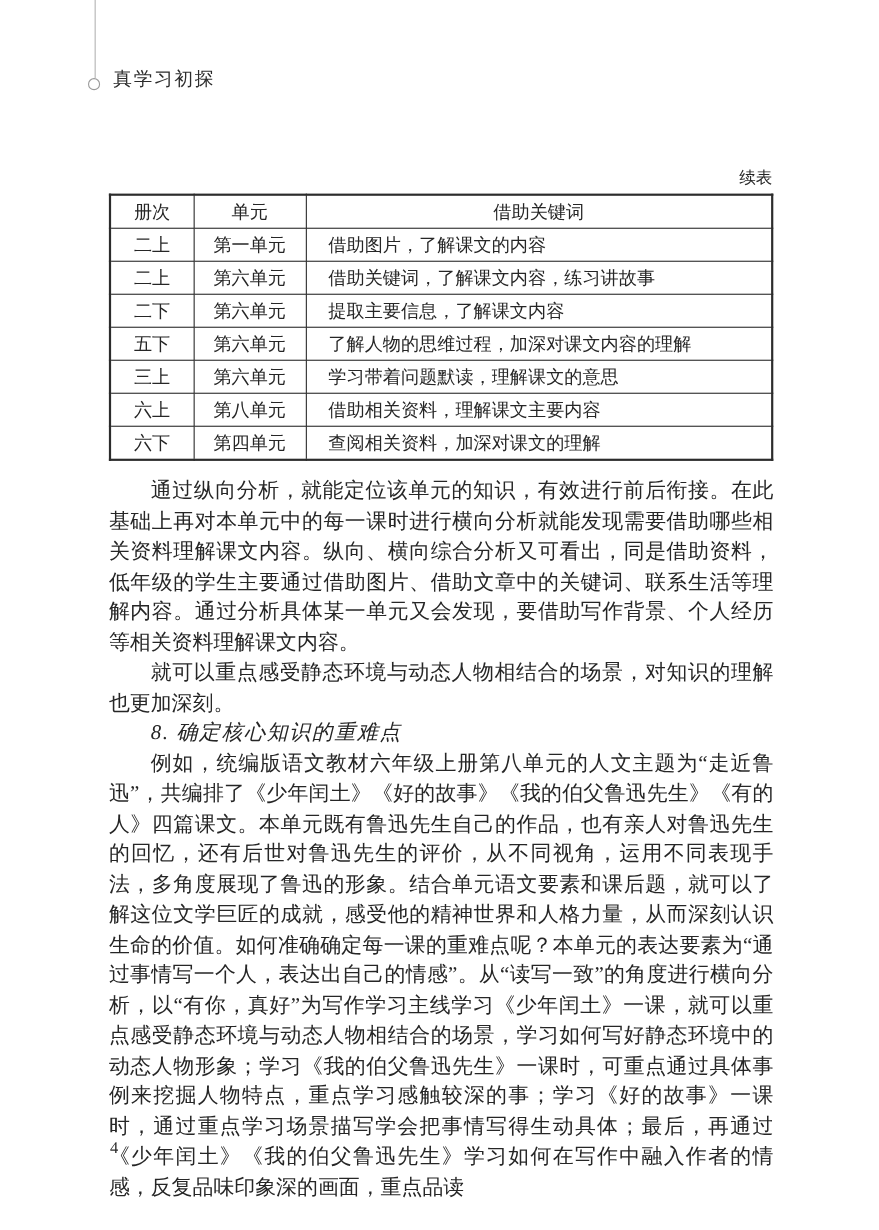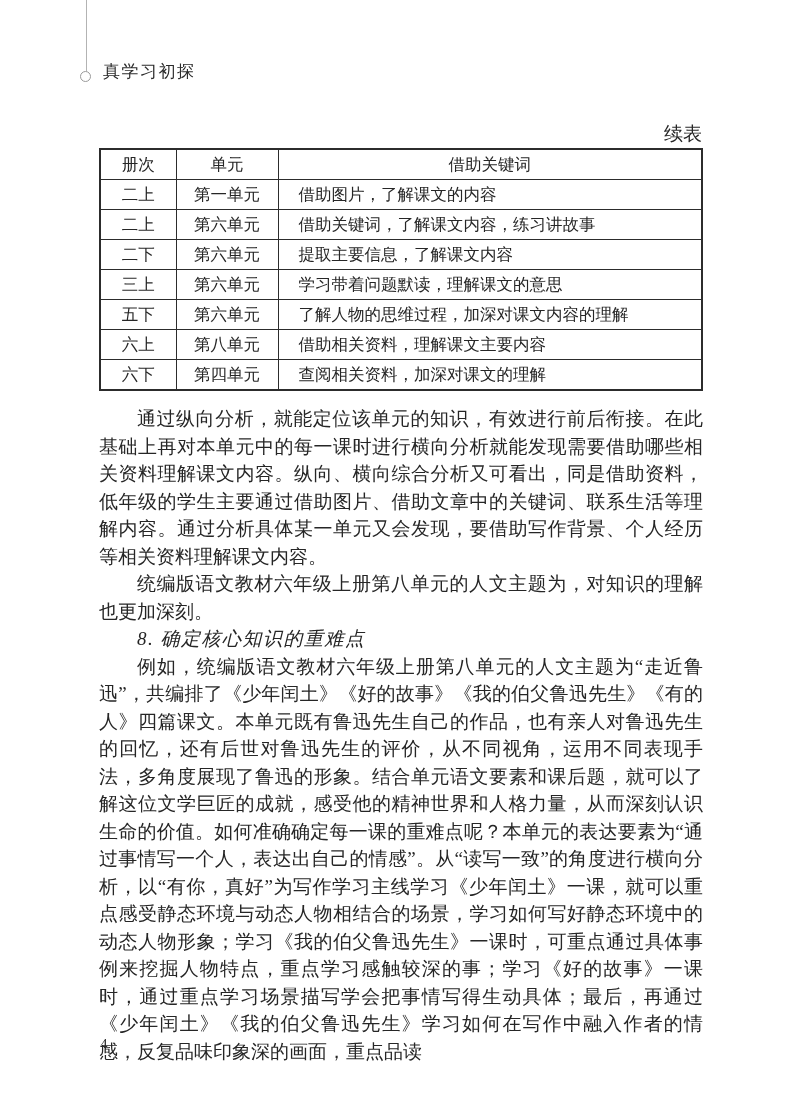--- a/index.html
+++ b/index.html
@@ -11,21 +11,21 @@
   .deco-line { position:absolute; left:86px; top:0; width:1px; height:71px; background:#b3b3b3; }
   .deco-circle {
     position:absolute; left:80px; top:71px; width:9px; height:9px;
     border:1.5px solid #9a9a9a; border-radius:50%; background:#fff;
   }
   .header { position:absolute; left:103px; top:60px; width:600px; }
   .title { font-size:17px; letter-spacing:1.5px; color:#2b2b2b; }
   .subtitle { margin-top:7px; font-size:12.5px; letter-spacing:0.5px; color:#3a3a3a; }
 
   .content { position:absolute; left:99px; top:124px; width:604px; }
-  .cont-label { text-align:right; font-size:19px; line-height:20px; margin-bottom:4px; padding-right:1px; }
+  .cont-label { text-align:right; font-size:15px; line-height:20px; margin-bottom:4px; padding-right:1px;margin-top:28px; }
 
   table.req-table { border-collapse:collapse; width:100%; table-layout:fixed; border:2px solid #2c2c2c; }
   .req-table th, .req-table td {
     border:1px solid #2c2c2c; font-weight:normal; font-size:16.5px;
     height:27px; text-align:center; padding:1px 4px; overflow:hidden; white-space:nowrap;margin-top:14px;
   }
   .req-table td.req { text-align:left; padding-left:20px; }
 
   .body-text { margin-top:14px; font-size:19px; line-height:27.5px; text-align:justify; }
   .body-text p { margin:0; text-indent:2em; }
@@ -72,45 +72,45 @@
           <td>二上</td>
           <td>第六单元</td>
           <td class="req">借助关键词，了解课文内容，练习讲故事</td>
         </tr>
         <tr>
           <td>二下</td>
           <td>第六单元</td>
           <td class="req">提取主要信息，了解课文内容</td>
         </tr>
         <tr>
+          <td>五下</td>
+          <td>第六单元</td>
+          <td class="req">了解人物的思维过程，加深对课文内容的理解</td>
+        </tr>
+        <tr>
           <td>三上</td>
           <td>第六单元</td>
           <td class="req">学习带着问题默读，理解课文的意思</td>
-        </tr>
-        <tr>
-          <td>五下</td>
-          <td>第六单元</td>
-          <td class="req">了解人物的思维过程，加深对课文内容的理解</td>
         </tr>
         <tr>
           <td>六上</td>
           <td>第八单元</td>
           <td class="req">借助相关资料，理解课文主要内容</td>
         </tr>
         <tr>
           <td>六下</td>
           <td>第四单元</td>
           <td class="req">查阅相关资料，加深对课文的理解</td>
         </tr>
       </tbody>
     </table>
 
     <div class="body-text">
       <p>通过纵向分析，就能定位该单元的知识，有效进行前后衔接。在此基础上再对本单元中的每一课时进行横向分析就能发现需要借助哪些相关资料理解课文内容。纵向、横向综合分析又可看出，同是借助资料，低年级的学生主要通过借助图片、借助文章中的关键词、联系生活等理解内容。通过分析具体某一单元又会发现，要借助写作背景、个人经历等相关资料理解课文内容。</p>
-      <p>统编版语文教材六年级上册第八单元的人文主题为，对知识的理解也更加深刻。</p>
+      <p>就可以重点感受静态环境与动态人物相结合的场景，对知识的理解也更加深刻。</p>
       <p class="kai">8. 确定核心知识的重难点</p>
       <p>例如，统编版语文教材六年级上册第八单元的人文主题为“走近鲁迅”，共编排了《少年闰土》《好的故事》《我的伯父鲁迅先生》《有的人》四篇课文。本单元既有鲁迅先生自己的作品，也有亲人对鲁迅先生的回忆，还有后世对鲁迅先生的评价，从不同视角，运用不同表现手法，多角度展现了鲁迅的形象。结合单元语文要素和课后题，就可以了解这位文学巨匠的成就，感受他的精神世界和人格力量，从而深刻认识生命的价值。如何准确确定每一课的重难点呢？本单元的表达要素为“通过事情写一个人，表达出自己的情感”。从“读写一致”的角度进行横向分析，以“有你，真好”为写作学习主线学习《少年闰土》一课，就可以重点感受静态环境与动态人物相结合的场景，学习如何写好静态环境中的动态人物形象；学习《我的伯父鲁迅先生》一课时，可重点通过具体事例来挖掘人物特点，重点学习感触较深的事；学习《好的故事》一课时，通过重点学习场景描写学会把事情写得生动具体；最后，再通过《少年闰土》《我的伯父鲁迅先生》学习如何在写作中融入作者的情感，反复品味印象深的画面，重点品读</p>
     </div>
 
   </div>
 
   <div class="page-number">4</div>
 
 </div>
 

